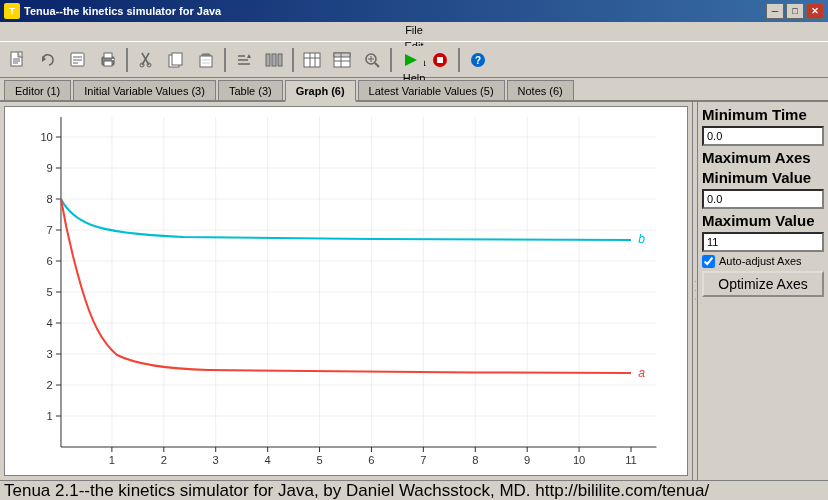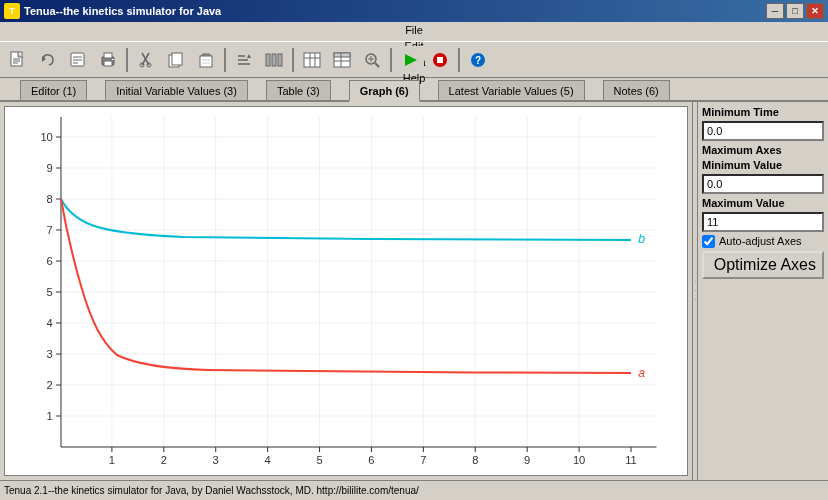--- a/index.html
+++ b/index.html
@@ -116,21 +116,20 @@
       padding: 3px 10px;
       border: 1px solid #808080;
       border-bottom: none;
       background: #c0bdb5;
       cursor: pointer;
       font-size: 11px;
       margin-right: 2px;
       height: 20px;
       display: flex;
       align-items: center;
-      margin-left: 16px;
     }
     .tab.active {
       background: #d4d0c8;
       border-bottom: 2px solid #d4d0c8;
       margin-bottom: -2px;
       height: 22px;
       font-weight: bold;
     }
 
     
@@ -153,21 +152,21 @@
     
     .right-panel {
       width: 130px;
       padding: 4px;
       display: flex;
       flex-direction: column;
       gap: 3px;
       background: #d4d0c8;
     }
     .panel-label {
-      font-size: 11px;
+      font-size: 15px;
       font-weight: bold;
       color: #000;
     }
     .panel-input {
       width: 100%;
       height: 20px;
       border: 2px inset #808080;
       background: white;
       font-size: 11px;
       padding: 6px 3px;
@@ -175,24 +174,24 @@
     .panel-checkbox-row {
       display: flex;
       align-items: flex-start;
       gap: 4px;
       font-size: 11px;
     }
     .panel-btn {
       background: #d4d0c8;
       border: 2px outset #e0ddd8;
       padding: 3px 6px;
-      font-size: 16px;
+      font-size: 14px;
       cursor: pointer;
       width: 100%;
-      text-align: right;
+      text-align: center;
     }
 
     
     .panel-divider {
       width: 6px;
       background: #d4d0c8;
       border-left: 1px solid #808080;
       border-right: 1px solid #808080;
       cursor: col-resize;
       display: flex;
@@ -207,21 +206,21 @@
     }
 
     
     .status-bar {
       height: 20px;
       background: #d4d0c8;
       border-top: 1px solid #808080;
       display: flex;
       align-items: center;
       padding: 0 4px;
-      font-size: 10px;
+      font-size: 17px;
     }
 
     
     .graph-svg {
       width: 100%;
       height: 100%;
     }
   </style>
 </head>
 <body>

